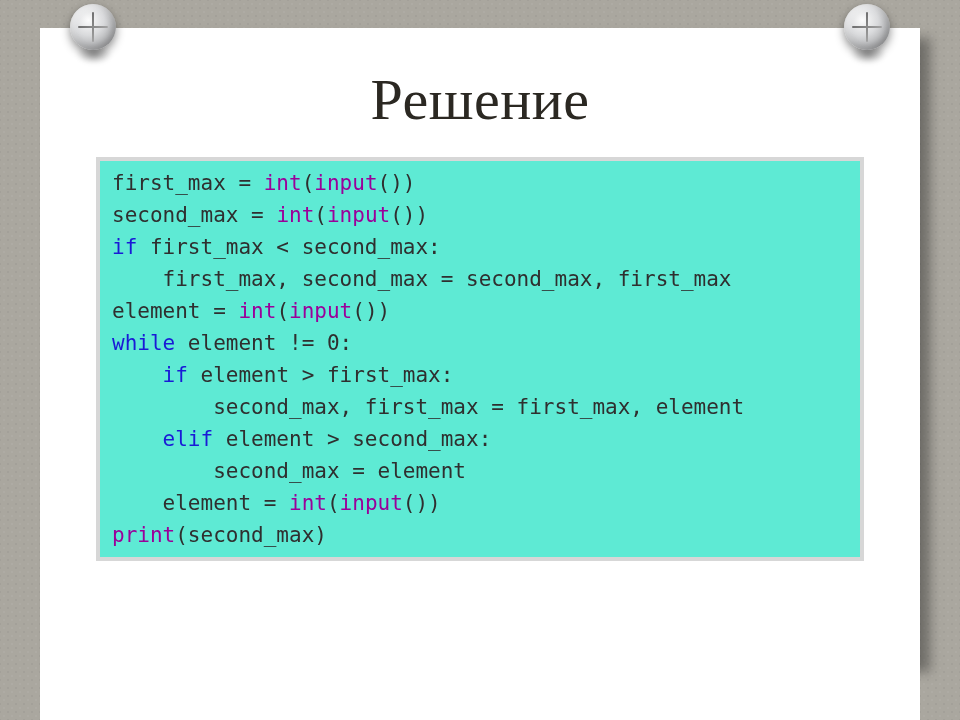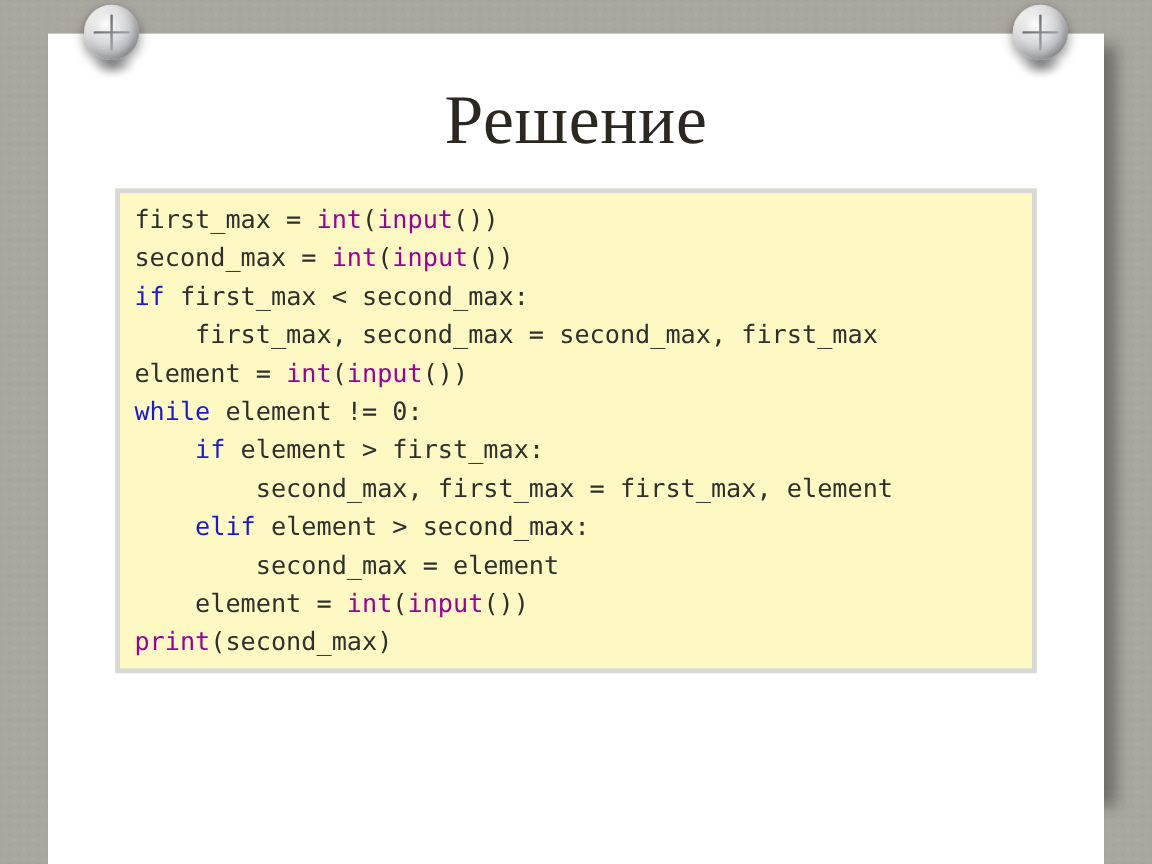--- a/index.html
+++ b/index.html
@@ -43,21 +43,21 @@
   .title {
     font-size: 58px;
     color: #2b2822;
     text-align: center;
     margin: 0 0 24px 0;
     font-weight: 400;
     letter-spacing: .5px;
   }
   .code-box {
     border: 4px solid #d7d7d7;
-    background: #fef9c3;
+    background: #5eead4;
     padding: 6px 12px 6px 12px;
   }
   pre.code {
     margin: 0;
     font-family: "Lucida Console", Consolas, monospace;
     font-size: 21px;
     line-height: 32px;
     color: #333;
     white-space: pre;
   }

